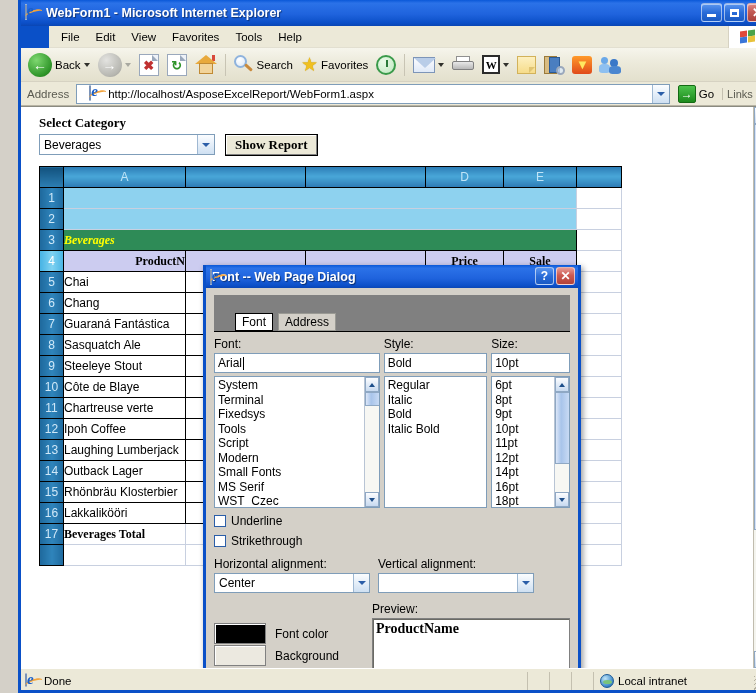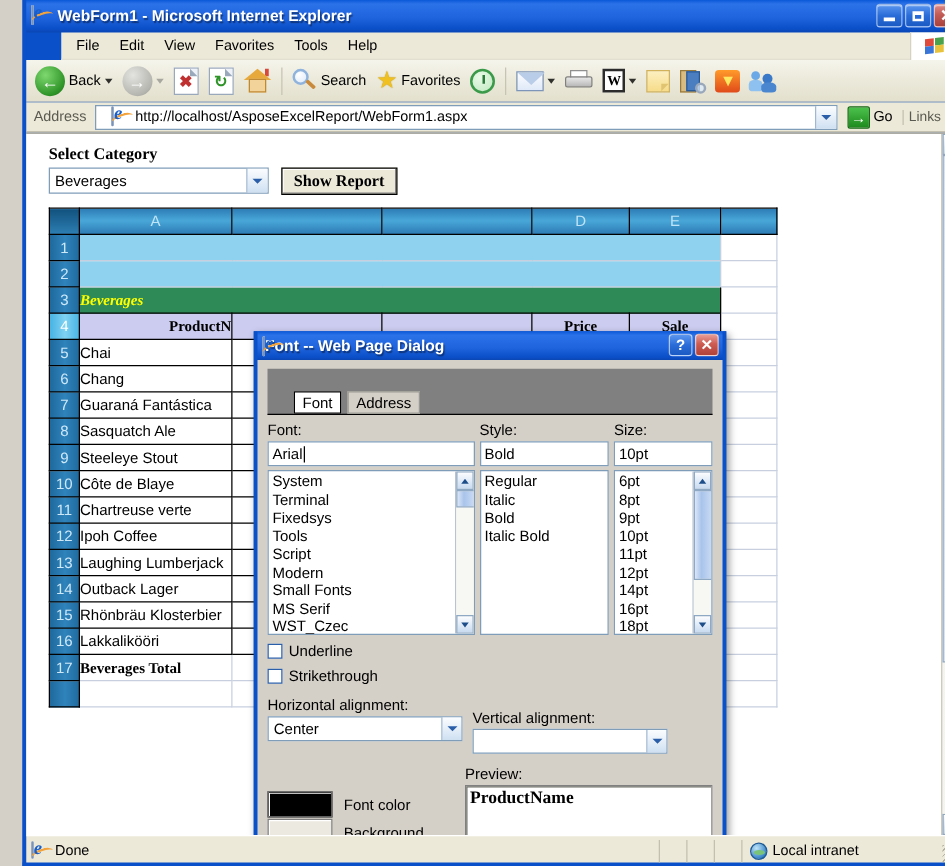--- a/index.html
+++ b/index.html
@@ -783,21 +783,21 @@
           <div class="ac">
             <div class="flabel" style="margin-top:2px">Horizontal alignment:</div>
             <div class="dcombo">
               <span>Center</span>
               <span class="dd">
                   <i class="chev"></i>
                 </span>
             </div>
           </div>
           <div class="ac">
-            <div class="flabel" style="margin-top:12px">Vertical alignment:</div>
+            <div class="flabel" style="margin-top:2px">Vertical alignment:</div>
             <div class="dcombo">
               <span></span>
               <span class="dd">
                   <i class="chev"></i>
                 </span>
             </div>
           </div>
         </div>
 
         <div class="lowerrow">

